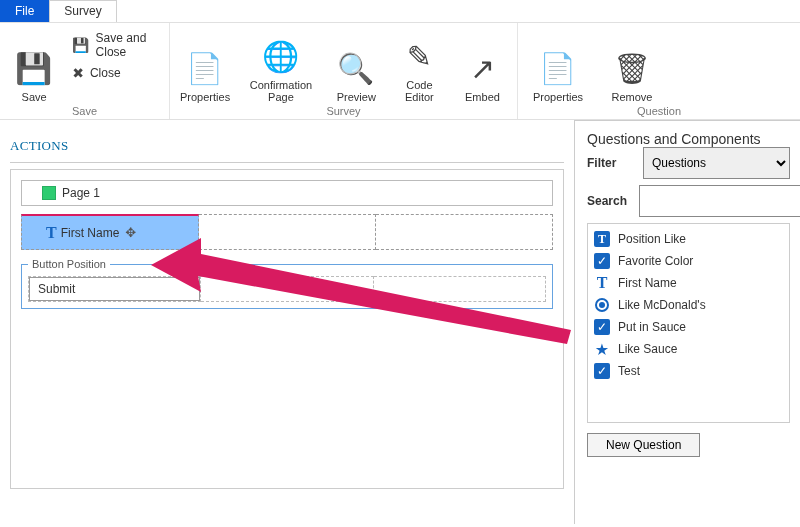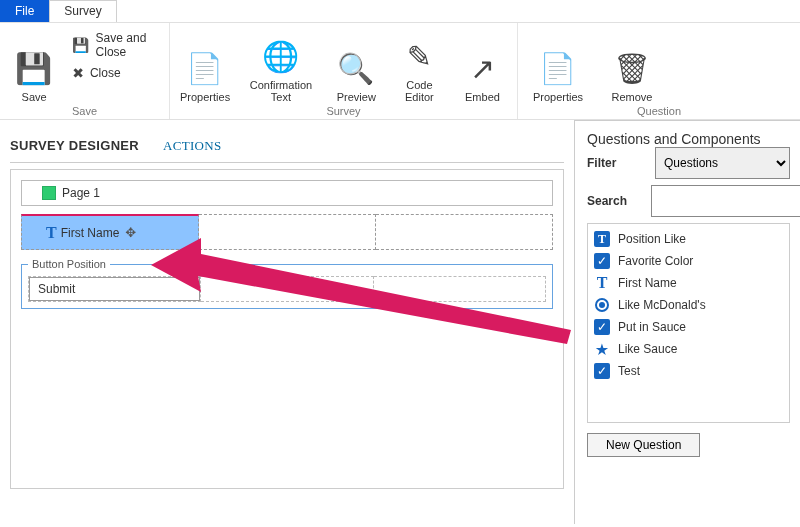--- a/index.html
+++ b/index.html
@@ -36,21 +36,21 @@
   .drag-chip .tic { color: #1565c0; font-weight: bold; font-family: Georgia, serif; font-size: 16px; }
   .drag-chip .mv { font-size: 13px; color: #555; margin-left: 2px; }
   fieldset.btnpos { border: 1px solid #66a3e0; margin-top: 8px; padding: 6px; }
   fieldset.btnpos legend { font-size: 11px; color: #555; padding: 0 4px; }
   .btnpos-row { display: flex; height: 26px; }
   .btnpos-row .pc { flex: 1; border: 1px dashed #bbb; }
   .btnpos-row .pc + .pc { border-left: none; }
   .submit-chip { border: 1px solid #999; background: #fff; padding: 4px 8px; height: 100%; width: 100%; display: flex; align-items: center; cursor: pointer; }
   .side-col { width: 226px; border-left: 1px solid #ccc; border-top: 1px solid #ccc; padding: 10px 10px 10px 12px; }
   .side-title { font-size: 14px; }
-  .side-row { display: flex; align-items: center; margin-bottom: 6px; gap: 24px; }
+  .side-row { display: flex; align-items: center; margin-bottom: 6px; gap: 12px; }
   .side-row label { font-weight: bold; font-size: 12px; width: 44px; }
   .side-row select, .side-row input[type=text] { flex: 1; height: 32px; font-size: 12px; padding: 2px 4px; border: 1px solid #888; }
   .qlist { border: 1px solid #ccc; margin-top: 6px; height: 200px; padding: 4px 2px; overflow: hidden; }
   .qitem { display: flex; align-items: center; gap: 8px; padding: 3px 4px; cursor: pointer; }
   .qic { width: 16px; height: 16px; display: inline-flex; align-items: center; justify-content: center; font-size: 12px; color: #fff; border-radius: 2px; }
   .qic.text { background: #1565c0; font-family: Georgia, serif; font-weight: bold; }
   .qic.check { background: #1565c0; }
   .qic.tt { color: #1565c0; background: none; font-family: Georgia, serif; font-weight: bold; font-size: 16px; }
   .qic.radio { background: none; }
   .qic.radio .rr { width: 14px; height: 14px; border: 2px solid #1565c0; border-radius: 50%; display: flex; align-items: center; justify-content: center; }
@@ -90,21 +90,21 @@
   </div>
 
   <div class="rgroup" style="width:348px;">
     <div class="rgroup-body">
       <div class="big-btn">
         <span class="bi">📄</span>
         <span class="bl">Properties</span>
       </div>
       <div class="big-btn" style="width:90px;">
         <span class="bi">🌐</span>
-        <span class="bl">Confirmation Text</span>
+        <span class="bl">Confirmation Page</span>
       </div>
       <div class="big-btn">
         <span class="bi">🔍</span>
         <span class="bl">Preview</span>
       </div>
       <div class="big-btn">
         <span class="bi">✎</span>
         <span class="bl">Code Editor</span>
       </div>
       <div class="big-btn">
@@ -126,21 +126,20 @@
         <span class="bl">Remove</span>
       </div>
     </div>
     <div class="rgroup-label">Question</div>
   </div>
 </div>
 
 <div class="content">
   <div class="designer-col">
     <div class="dtabs">
-      <div class="dtab">SURVEY DESIGNER</div>
       <div class="dtab secondary">ACTIONS</div>
     </div>
     <div class="canvas">
       <div class="page-bar">
         <span class="page-icon"></span>
         <span>Page 1</span>
       </div>
       <div class="drop-area">
         <div class="drop-cell hot">
           <div class="drag-chip">

